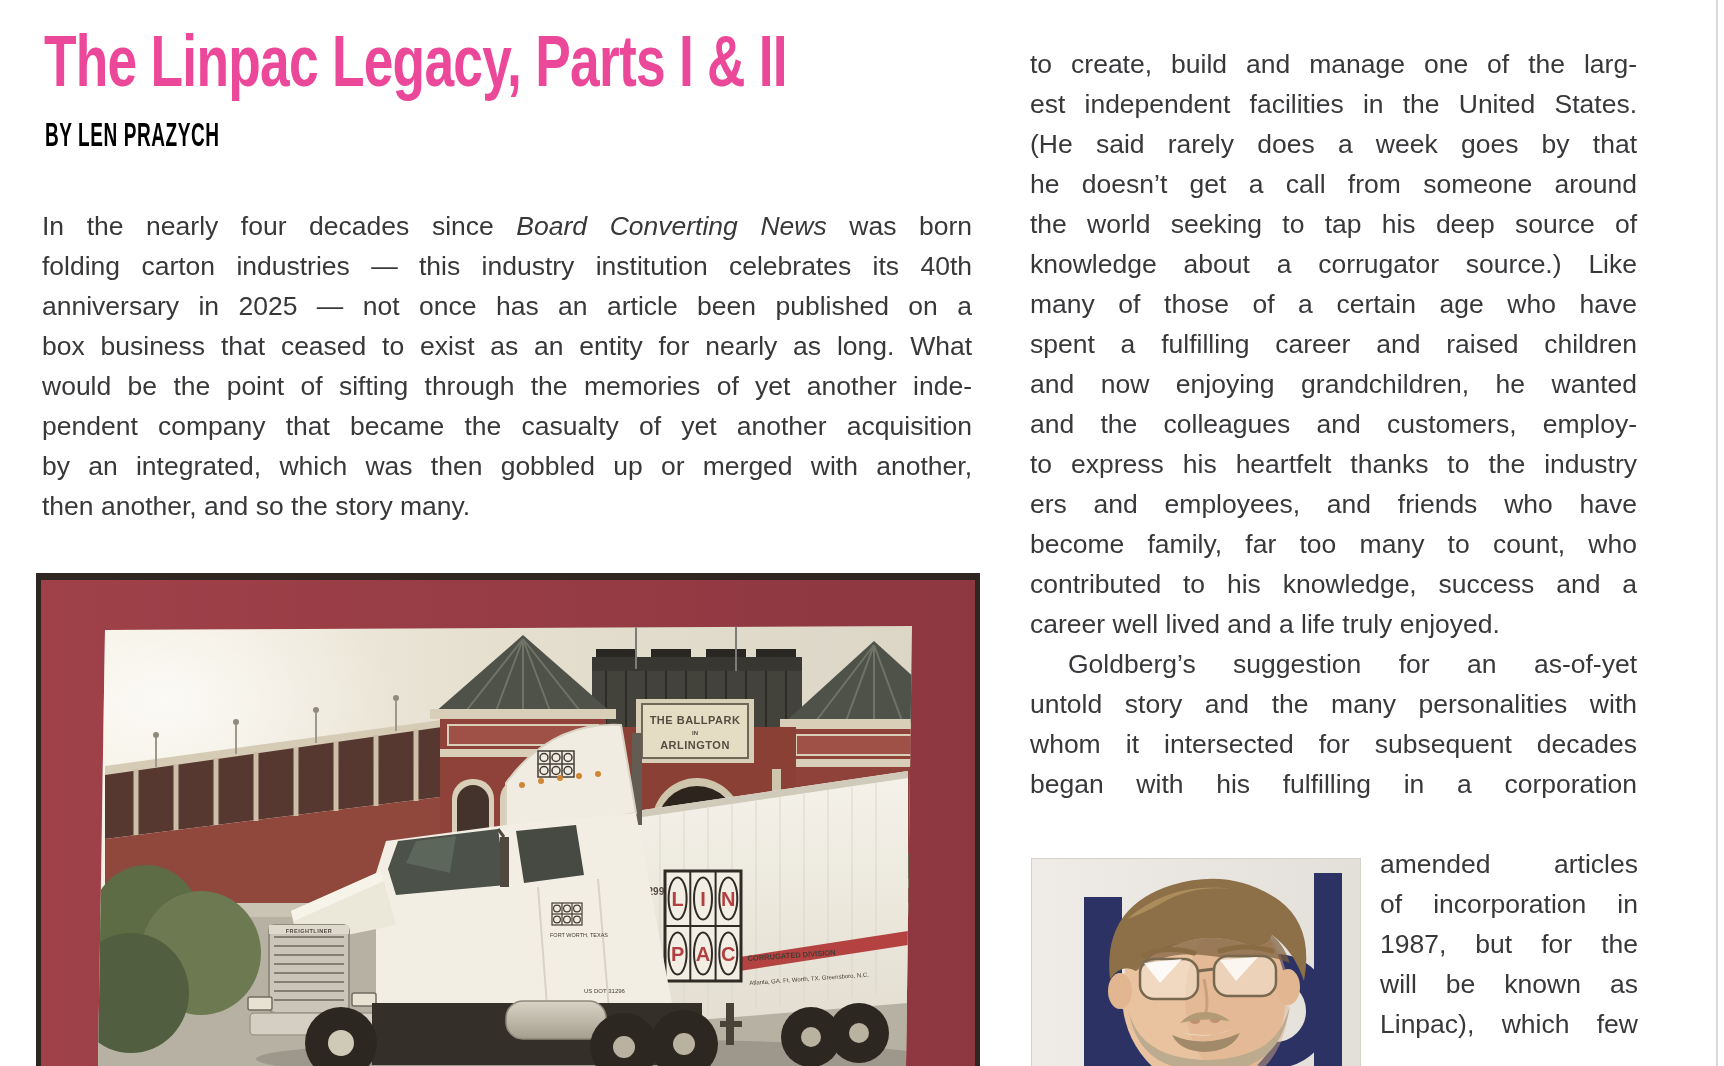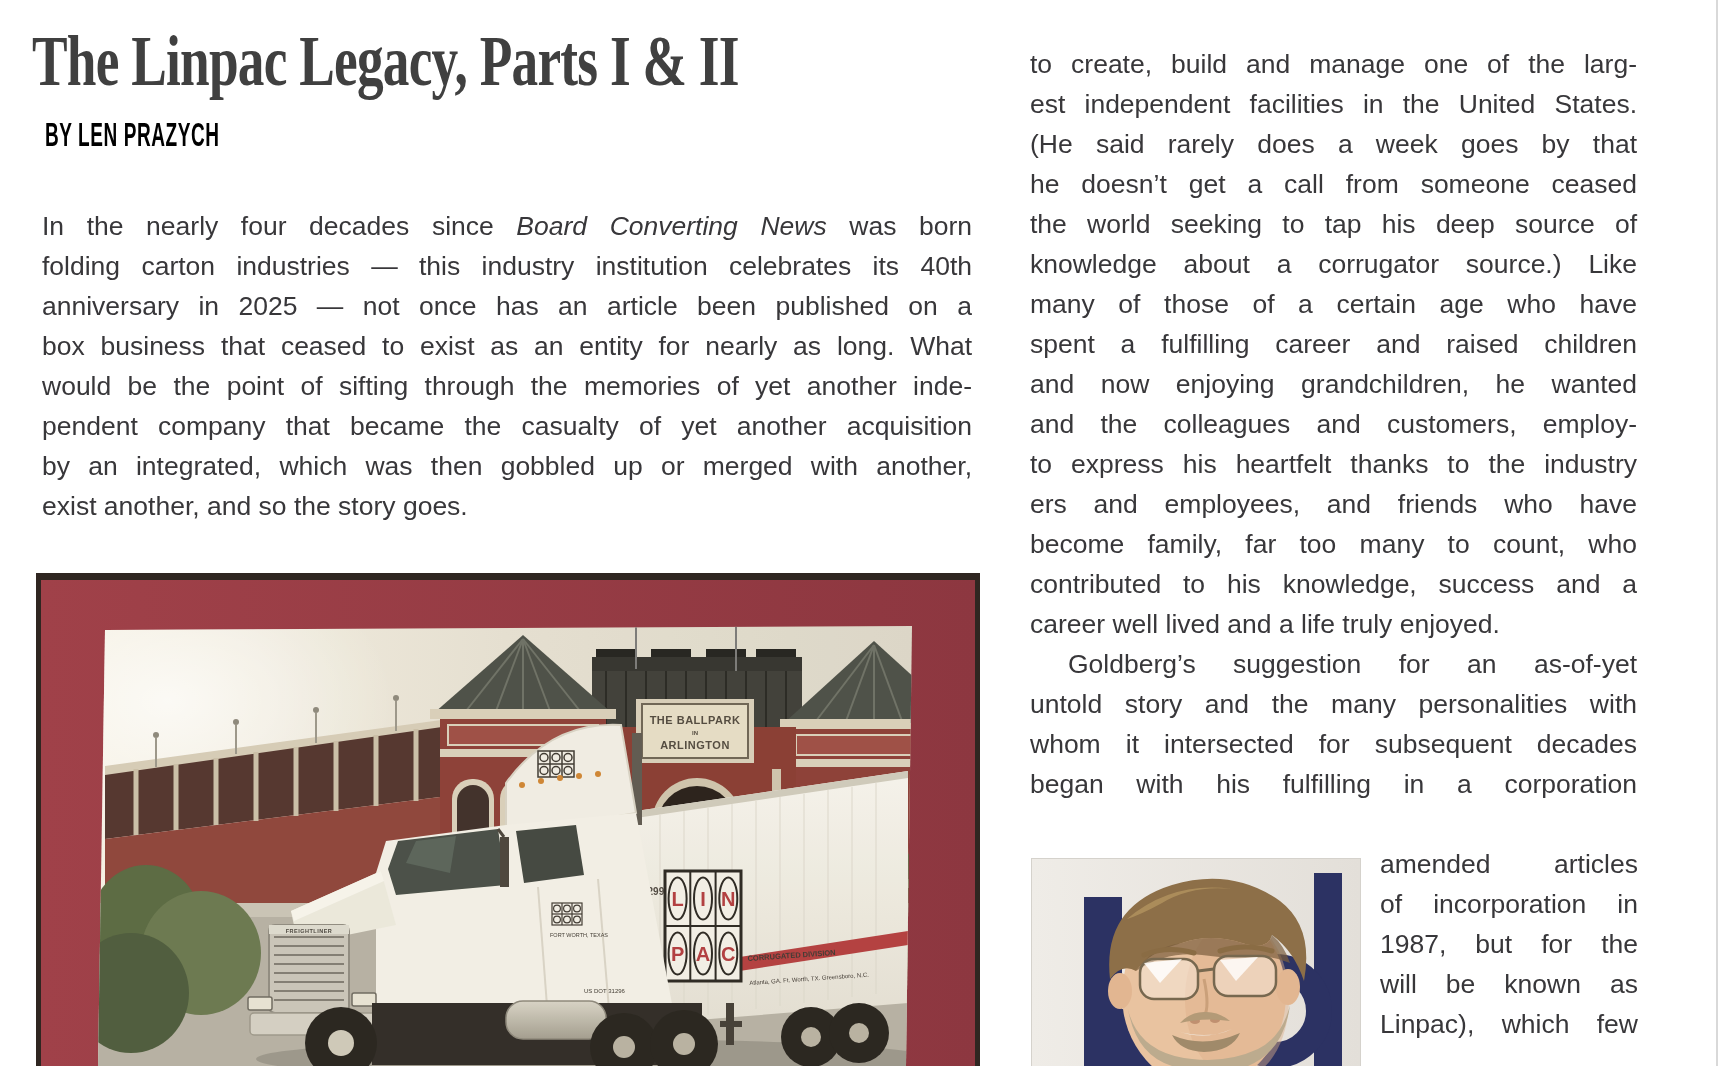--- a/index.html
+++ b/index.html
@@ -1,20 +1,20 @@
 <!DOCTYPE html>
 <html><head>
 <meta charset="utf-8">
 <style>
   html,body{margin:0;padding:0;background:#ffffff;}
   #canvas{position:relative;width:1724px;height:1066px;background:#ffffff;overflow:hidden;
           font-family:"Liberation Sans","DejaVu Sans",sans-serif;color:#38373a;}
   .abs{position:absolute;}
   
-  #title{left:32px;top:22px;font-weight:700;color:#404040;font-size:72px;line-height:78px;white-space:nowrap;font-family:Liberation Serif, serif;}
+  #title{left:44px;top:22px;font-weight:700;color:#ec4899;font-size:72px;line-height:78px;white-space:nowrap;}
   #title .squeeze{display:inline-block;transform:scaleX(0.74);transform-origin:left center;letter-spacing:-1px;}
   #byline{left:45px;top:116px;font-weight:700;color:#000000;font-size:34px;line-height:36px;white-space:nowrap;}
   #byline .squeeze{display:inline-block;transform:scaleX(0.56);transform-origin:left center;letter-spacing:1px;}
   
   .textcol{font-size:26.5px;line-height:40px;color:#38373a;}
   .line{text-align:justify;text-align-last:justify;white-space:normal;height:40px;overflow:visible;}
   .line.lastline{text-align-last:left;}
   .line.indent{padding-left:38px;}
   .line em{font-style:italic;}
   #left-text{left:42px;top:206px;width:930px;}
@@ -37,28 +37,28 @@
   <div class="abs" id="byline"><span class="squeeze">BY LEN PRAZYCH</span></div>
 
   <div class="abs textcol" id="left-text">
       <div class="line"><span>In the nearly four decades since </span><em>Board Converting News</em><span> was born</span></div>
       <div class="line"><span>folding carton industries — this industry institution celebrates its 40th</span></div>
       <div class="line"><span>anniversary in 2025 — not once has an article been published on a</span></div>
       <div class="line"><span>box business that ceased to exist as an entity for nearly as long. What</span></div>
       <div class="line"><span>would be the point of sifting through the memories of yet another inde-</span></div>
       <div class="line"><span>pendent company that became the casualty of yet another acquisition</span></div>
       <div class="line"><span>by an integrated, which was then gobbled up or merged with another,</span></div>
-      <div class="line lastline"><span>exist another, and so the story goes.</span></div>
+      <div class="line lastline"><span>then another, and so the story many.</span></div>
     </div>
 
   <div class="abs textcol" id="right-text">
       <div class="line"><span>to create, build and manage one of the larg-</span></div>
       <div class="line"><span>est independent facilities in the United States.</span></div>
       <div class="line"><span>(He said rarely does a week goes by that</span></div>
-      <div class="line"><span>he doesn’t get a call from someone ceased</span></div>
+      <div class="line"><span>he doesn’t get a call from someone around</span></div>
       <div class="line"><span>the world seeking to tap his deep source of</span></div>
       <div class="line"><span>knowledge about a corrugator source.) Like</span></div>
       <div class="line"><span>many of those of a certain age who have</span></div>
       <div class="line"><span>spent a fulfilling career and raised children</span></div>
       <div class="line"><span>and now enjoying grandchildren, he wanted</span></div>
       <div class="line"><span>and the colleagues and customers, employ-</span></div>
       <div class="line"><span>to express his heartfelt thanks to the industry</span></div>
       <div class="line"><span>ers and employees, and friends who have</span></div>
       <div class="line"><span>become family, far too many to count, who</span></div>
       <div class="line"><span>contributed to his knowledge, success and a</span></div>

